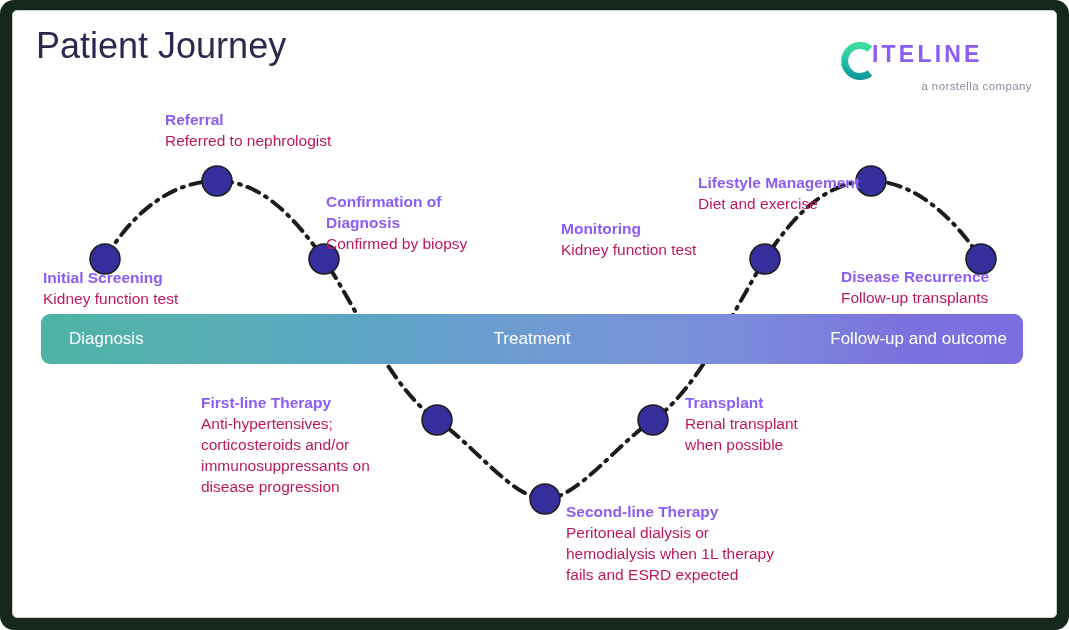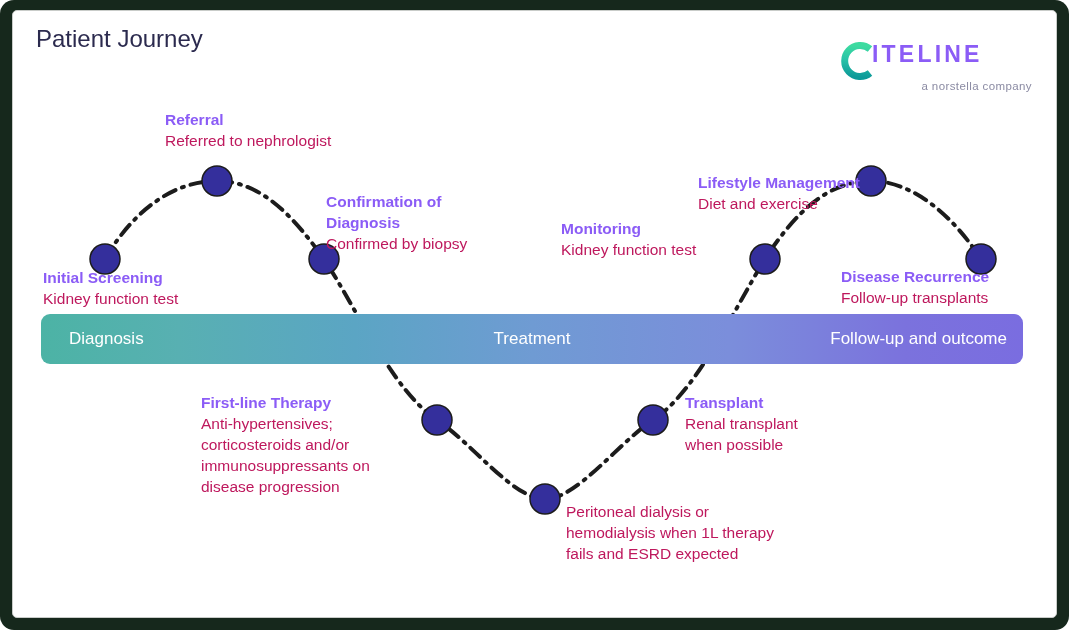--- a/index.html
+++ b/index.html
@@ -31,21 +31,21 @@
     border: 1px solid #c9ccc9;
     border-radius: 5px;
     box-sizing: border-box;
     overflow: hidden;
   }
 
   
   #page-title {
     position: absolute;
     left: 23px; top: 14px;
-    font-size: 24px;
+    font-size: 36px;
     font-weight: 400;
     color: #2b2a4e;
     letter-spacing: 0px;
     white-space: nowrap;
   }
 
   
   #logo {
     position: absolute;
     right: 22px; top: 24px;
@@ -195,20 +195,21 @@
 
     <div class="milestone" style="left:188px; top:381px; width:250px;">
       <div class="m-title">First-line Therapy</div>
       <div class="m-desc">Anti-hypertensives;
 corticosteroids and/or
 immunosuppressants on
 disease progression</div>
     </div>
 
     <div class="milestone" style="left:553px; top:490px; width:300px;">
+      <div class="m-title">Second-line Therapy</div>
       <div class="m-desc">Peritoneal dialysis or
 hemodialysis when 1L therapy
 fails and ESRD expected</div>
     </div>
 
     <div class="milestone" style="left:672px; top:381px; width:200px;">
       <div class="m-title">Transplant</div>
       <div class="m-desc">Renal transplant
 when possible</div>
     </div>

